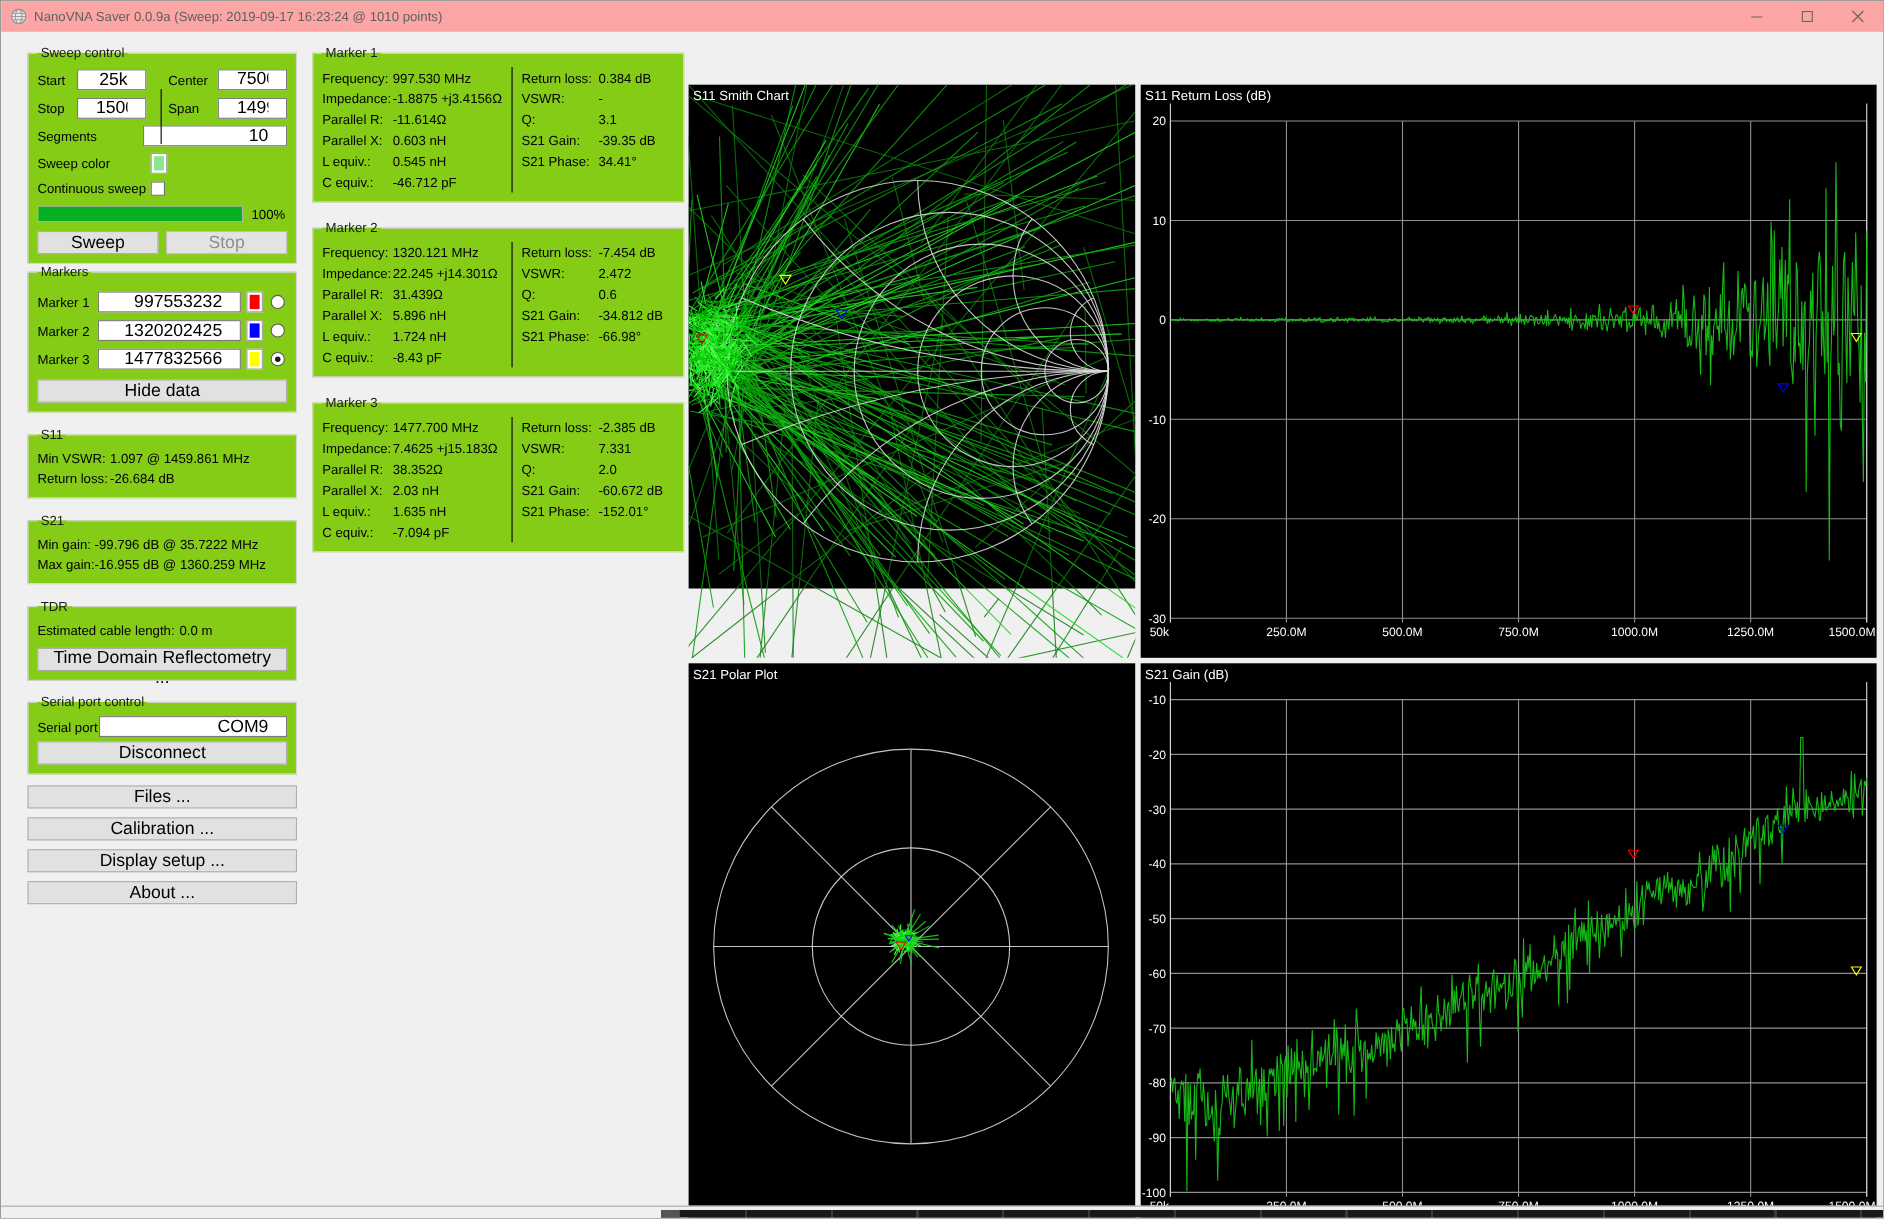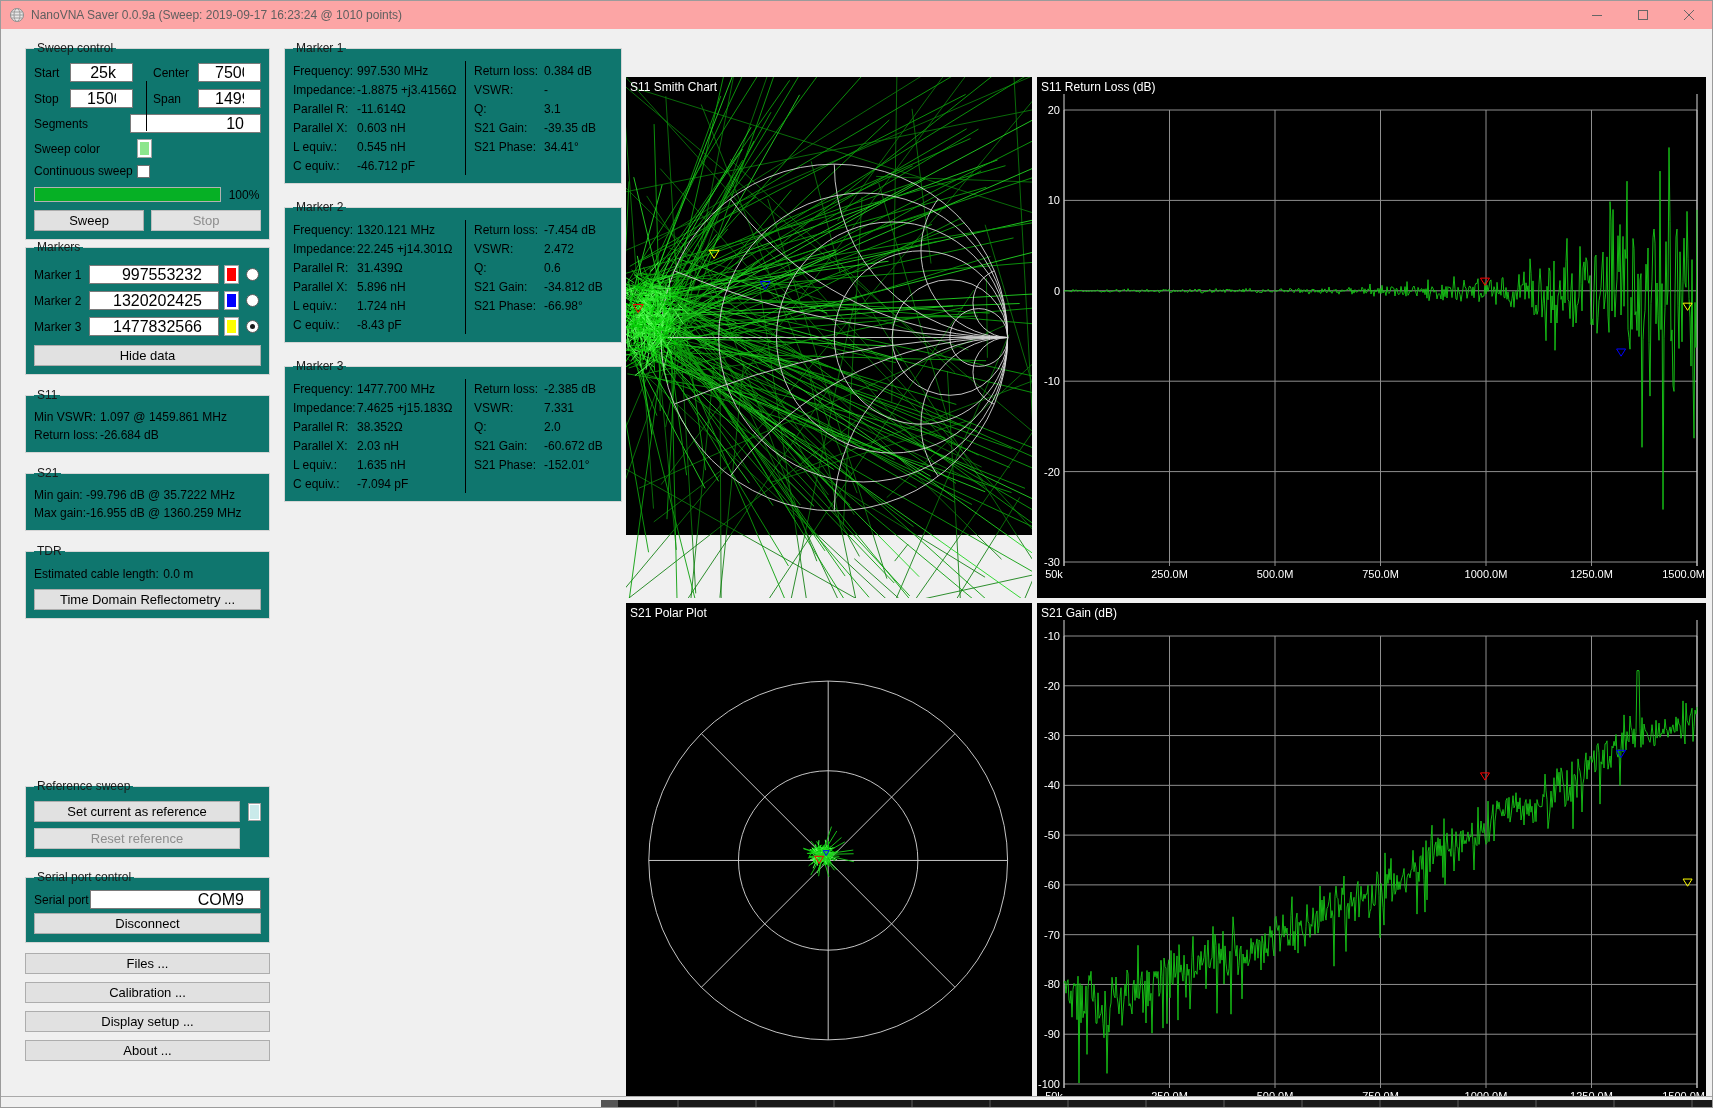--- a/index.html
+++ b/index.html
@@ -5,30 +5,30 @@
   html,body{margin:0;padding:0;background:#cfcfcf;}
   *{box-sizing:border-box;font-family:"Liberation Sans","DejaVu Sans",sans-serif;}
   .window{position:relative;width:1713px;height:1108px;background:#f0f0f0;border:1px solid #9b9b9b;overflow:hidden;}
   .titlebar{position:absolute;left:0;top:0;right:0;height:28px;background:#fca5a5;display:flex;align-items:center;}
   .titlebar .ttext{font-size:12px;color:#5f5f5f;margin-left:6px;flex:1;white-space:nowrap;overflow:hidden;}
   .appicon{width:16px;height:16px;margin-left:8px;flex:0 0 auto;}
   .tbbtn{width:46px;height:28px;display:flex;align-items:center;justify-content:center;flex:0 0 auto;}
   .tbbtn svg{stroke:#666;fill:none;stroke-width:1;}
   .client{position:absolute;left:0;top:28px;right:0;bottom:0;background:#f0f0f0;}
 
-  fieldset.gb{border:1px solid #d5d5d5;border-radius:0;margin:0;padding:4px 8px 8px 8px;background:#0f766e;}
+  fieldset.gb{border:1px solid #d5d5d5;border-radius:0;margin:0;padding:4px 8px 8px 8px;background:#84cc16;}
   fieldset.gb legend{font-size:12px;color:#1a1a1a;padding:0 3px;margin-left:0px;}
 
   .col-left{position:absolute;left:24px;top:12px;width:245px;}
   .col-mid{position:absolute;left:283px;top:12px;width:338px;}
 
   .frow{display:flex;align-items:center;margin-top:6px;}
   .lbl{font-size:12px;color:#000;}
   .inp{border:1px solid #7a7a7a;background:#fff;height:19px;font-size:16px;text-align:right;padding:0 16px;width:100%;}
-  button.btn{height:21px;background:#e1e1e1;border:1px solid #adadad;font-size:13px;color:#000;padding:0 6px;}
+  button.btn{height:21px;background:#e1e1e1;border:1px solid #adadad;font-size:16px;color:#000;padding:0 6px;}
   button.btn.disabled{color:#8d8d8d;background:#e3e3e3;border-color:#bfbfbf;}
   .swatch{display:inline-block;width:15px;height:19px;border:1px solid #a0a0a0;background:#fff;padding:2px;}
   .swatch i{display:block;width:100%;height:100%;}
   .chk{display:inline-block;width:13px;height:13px;border:1px solid #707070;background:#fff;}
   .radio{display:inline-block;width:13px;height:13px;border:1px solid #5a5a5a;border-radius:50%;background:#fff;position:relative;}
   .radio.sel::after{content:"";position:absolute;left:3px;top:3px;width:5px;height:5px;border-radius:50%;background:#1a1a1a;}
   .pbar{flex:1;height:15px;border:1px solid #b2b2b2;background:#e6e6e6;}
   .pbar i{display:block;height:100%;}
   .ptext{font-size:12px;margin-left:6px;width:34px;text-align:center;}
 
@@ -199,32 +199,20 @@
         <legend>TDR</legend>
         <div style="margin-top:2px;">
           <span class="lbl">Estimated cable length:</span>
           <span class="lbl">0.0 m</span>
         </div>
         <div class="frow" style="margin-top:7px;">
           <button class="btn" style="flex:1;">Time Domain Reflectometry ...</button>
         </div>
       </fieldset>
 
-      <fieldset class="gb" style="margin-top:160px;">
-        <legend>Reference sweep</legend>
-        <div class="frow" style="margin-top:4px;">
-          <button class="btn" style="flex:1;margin-right:8px;">Set current as reference</button>
-          <span class="swatch" style="width:13px;height:18px;padding:1px;">
-              <i id="ref-swatch-fill" style="background: rgb(201, 234, 234);"></i>
-            </span>
-        </div>
-        <div class="frow" style="margin-top:6px;">
-          <button class="btn disabled" style="flex:1;margin-right:21px;">Reset reference</button>
-        </div>
-      </fieldset>
 
       <fieldset class="gb" style="margin-top:12px;">
         <legend>Serial port control</legend>
         <div class="frow" style="margin-top:2px;">
           <span class="lbl" style="width:56px;">Serial port</span>
           <input class="inp" style="flex: 1 1 0%;" value="COM9">
         </div>
         <div class="frow" style="margin-top:4px;">
           <button class="btn" style="flex:1;">Disconnect</button>
         </div>

